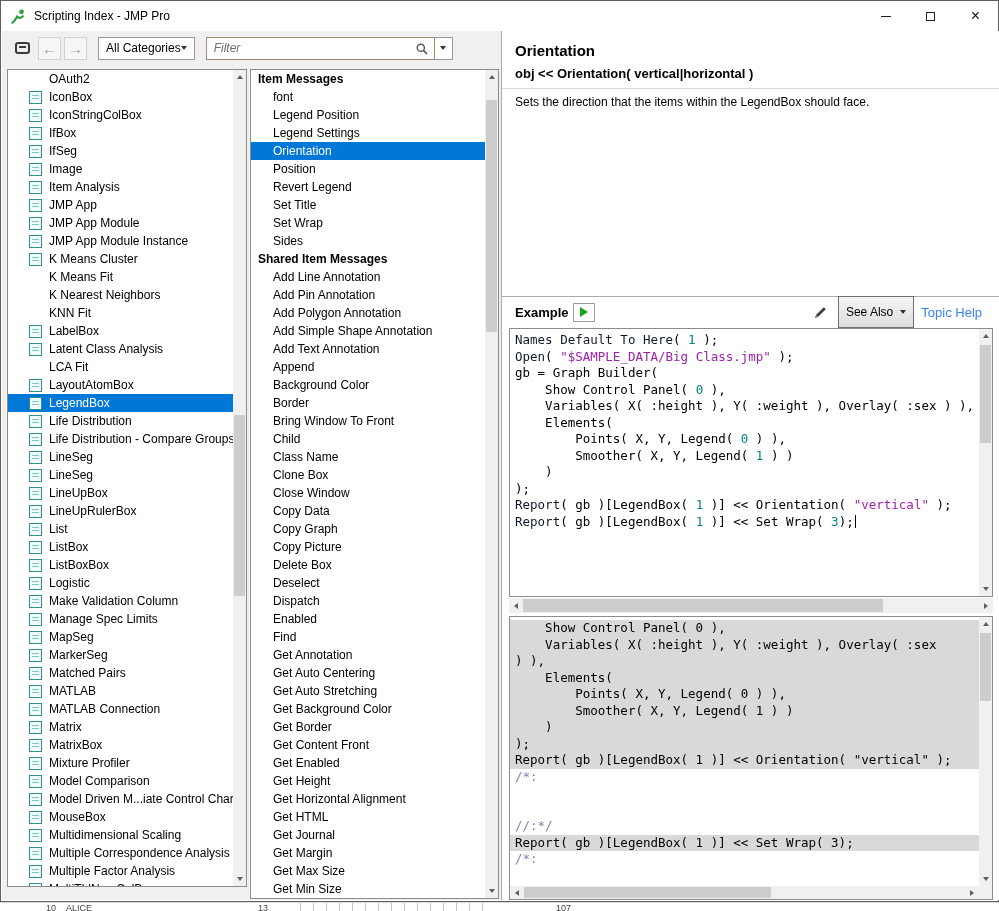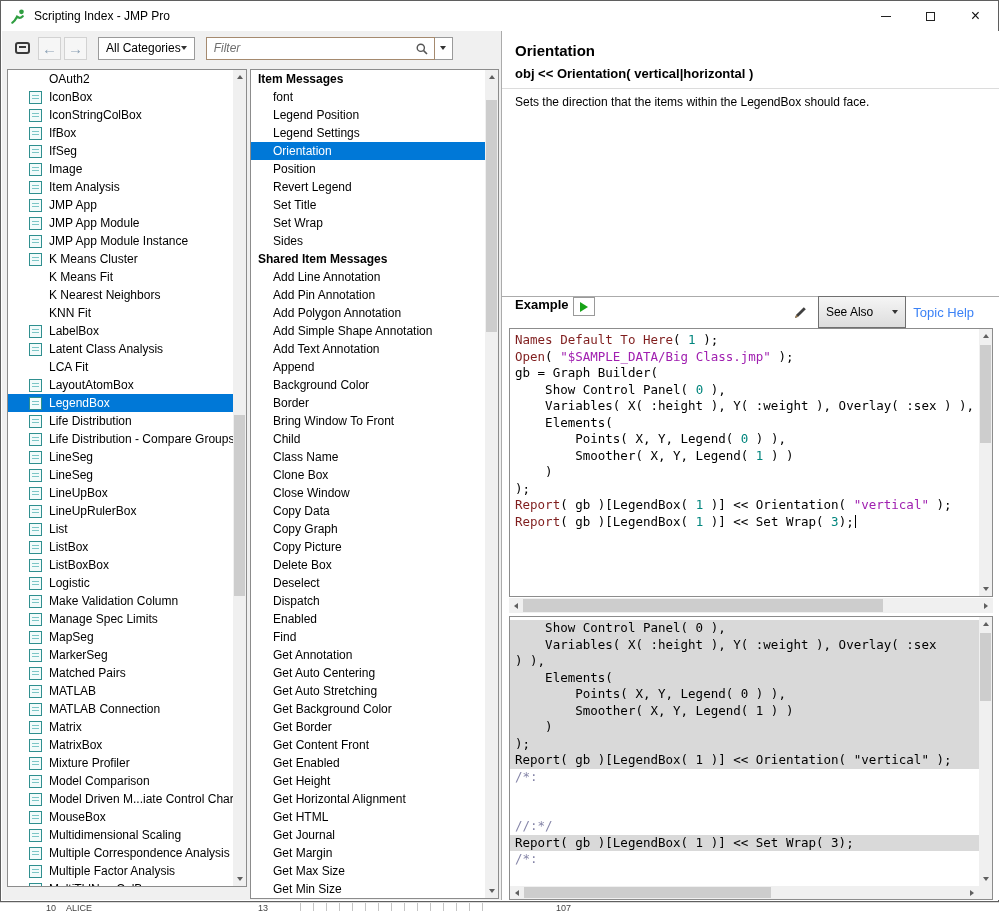--- a/index.html
+++ b/index.html
@@ -58,32 +58,32 @@
 .tri-down{width:0;height:0;border-left:3.5px solid transparent;border-right:3.5px solid transparent;border-top:4.5px solid #5f5f5f}
 .tri-left{width:0;height:0;border-top:3.5px solid transparent;border-bottom:3.5px solid transparent;border-right:4.5px solid #5f5f5f}
 .tri-right{width:0;height:0;border-top:3.5px solid transparent;border-bottom:3.5px solid transparent;border-left:4.5px solid #5f5f5f}
 
 .right-pane{position:absolute;top:30px;left:500px;width:498px;bottom:1px;background:#fff;border-left:1px solid #ababab}
 .detail-title{position:absolute;top:11px;left:13px;font-size:15px;font-weight:bold}
 .detail-sig{position:absolute;top:35px;left:13px;font-family:Liberation Sans, sans-serif;font-size:13px;font-weight:bold;white-space:pre}
 .sig-rule{position:absolute;top:57px;left:0;right:0;height:1px;background:#dcdcdc}
 .detail-desc{position:absolute;top:64px;left:13px;font-size:12px}
 .section-rule{position:absolute;top:265px;left:0;right:0;height:1px;background:#ababab}
-.example-bar{position:absolute;top:266px;left:0;right:16px;height:30px;display:flex;padding:0 9px}
+.example-bar{position:absolute;top:266px;left:0;right:8px;height:30px;display:flex;align-items:center;padding:0 9px}
 .example-label{font-size:13px;font-weight:bold;margin-left:4px}
 .run-btn{width:22px;height:19px;border:1px solid #9a9a9a;background:#fff;display:flex;align-items:center;justify-content:center;margin-left:5px}
 .play-tri{width:0;height:0;border-top:5px solid transparent;border-bottom:5px solid transparent;border-left:8px solid #17a317}
 .bar-right{margin-left:auto;display:flex;align-items:center;gap:7px}
 .pen-btn{width:20px;height:20px;display:flex;align-items:center;justify-content:center}
-.see-also{height:32px;border:1px solid #707070;background:linear-gradient(#f5f5f5,#dddddd);display:flex;align-items:center;font-size:12px;padding:0 7px;gap:19px}
+.see-also{height:32px;border:1px solid #707070;background:linear-gradient(#f5f5f5,#dddddd);display:flex;align-items:center;font-size:12px;padding:0 7px;gap:7px}
 .topic-help{font-size:13px;color:#3b82f6}
 .code-editor{position:absolute;top:297px;left:7px;width:484px;height:269px;border:1px solid #8c8c8c;background:#fff}
 .code-area{position:absolute;top:0;left:0;right:13px;bottom:0;overflow:hidden;padding:3px 0 0 5px}
 .code-line{font-family:"DejaVu Sans Mono",monospace;font-size:12.5px;line-height:16.5px;white-space:pre;color:#000}
-.tok-k{color:#7f1d1d}
+.tok-k{color:#0f172a}
 .tok-n{color:#00857d}
 .tok-s{color:#a020b0}
 .code-area .code-line:last-child::after{content:"";display:inline-block;width:1px;height:13px;background:#000;vertical-align:-2px;margin-left:1px}
 .code-hbar{position:absolute;top:567px;left:7px;width:484px;height:15px}
 .log-box{position:absolute;top:585px;left:7px;width:484px;height:284px;border:1px solid #8c8c8c;background:#fff}
 .log-area{position:absolute;top:0;left:0;right:13px;bottom:13px;overflow:hidden;padding-top:3px}
 .log-line{font-family:"DejaVu Sans Mono",monospace;font-size:12.5px;line-height:16.5px;white-space:pre;padding-left:5px;color:#000}
 .log-line.hl{background:#d9d9d9}
 .log-line.dim{color:#8585a8}
 .log-box .v-scroll{bottom:13px}

